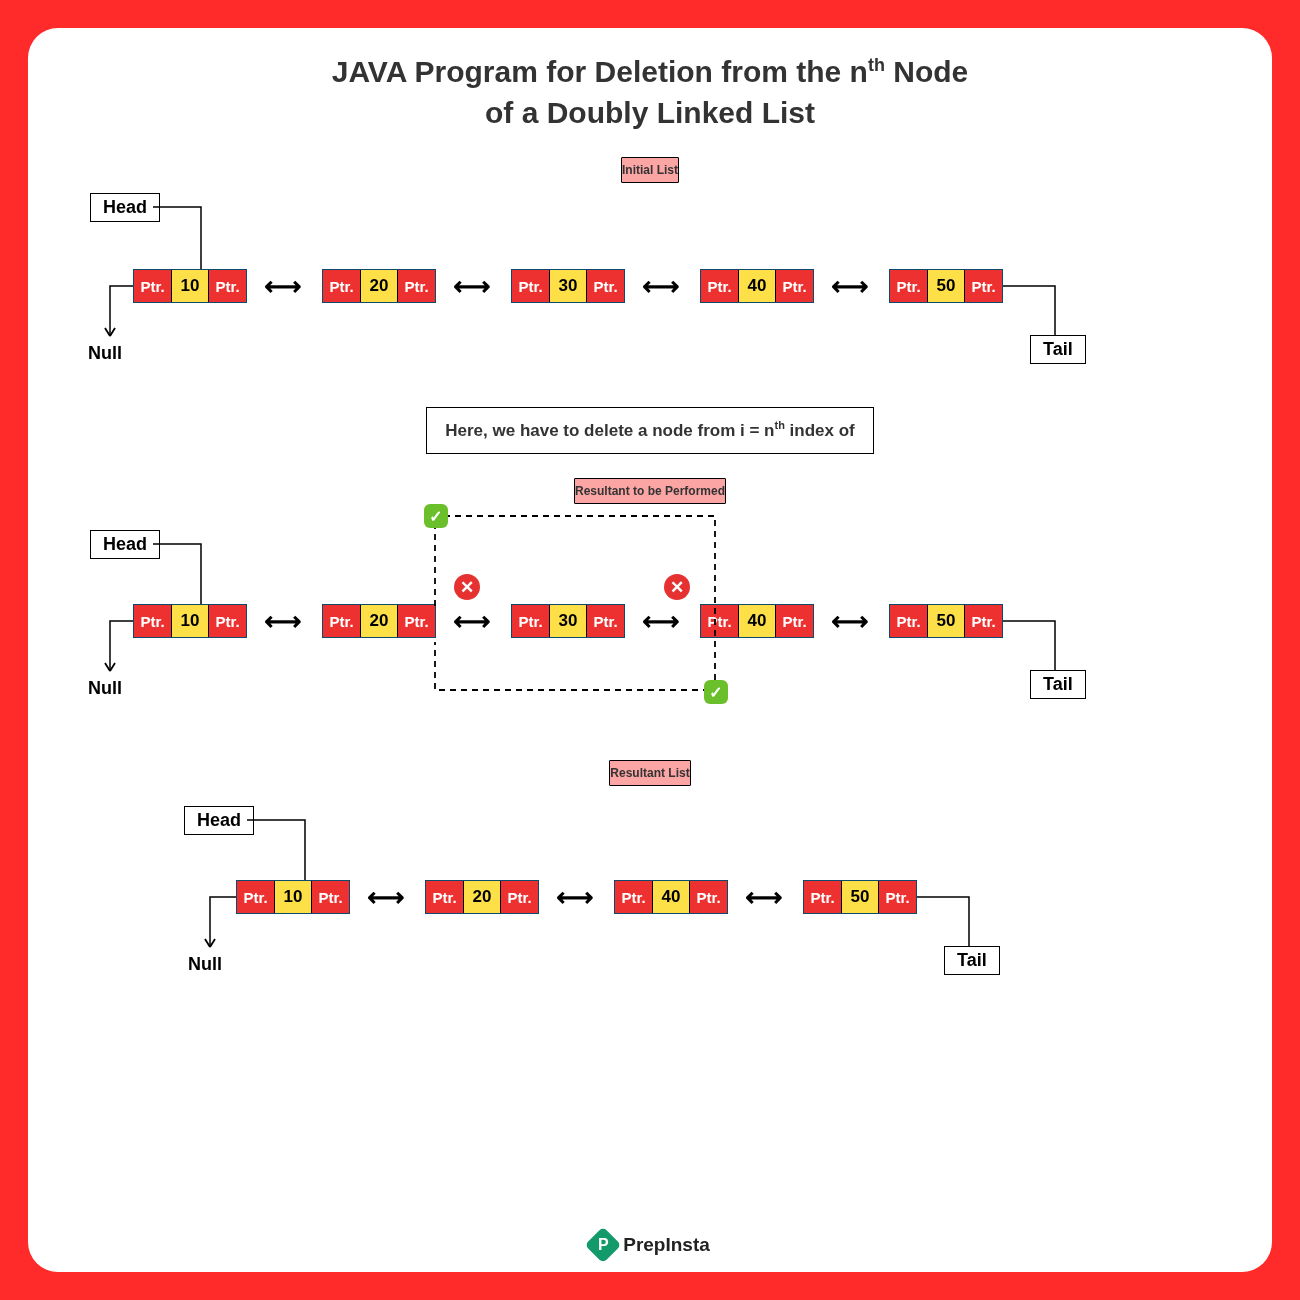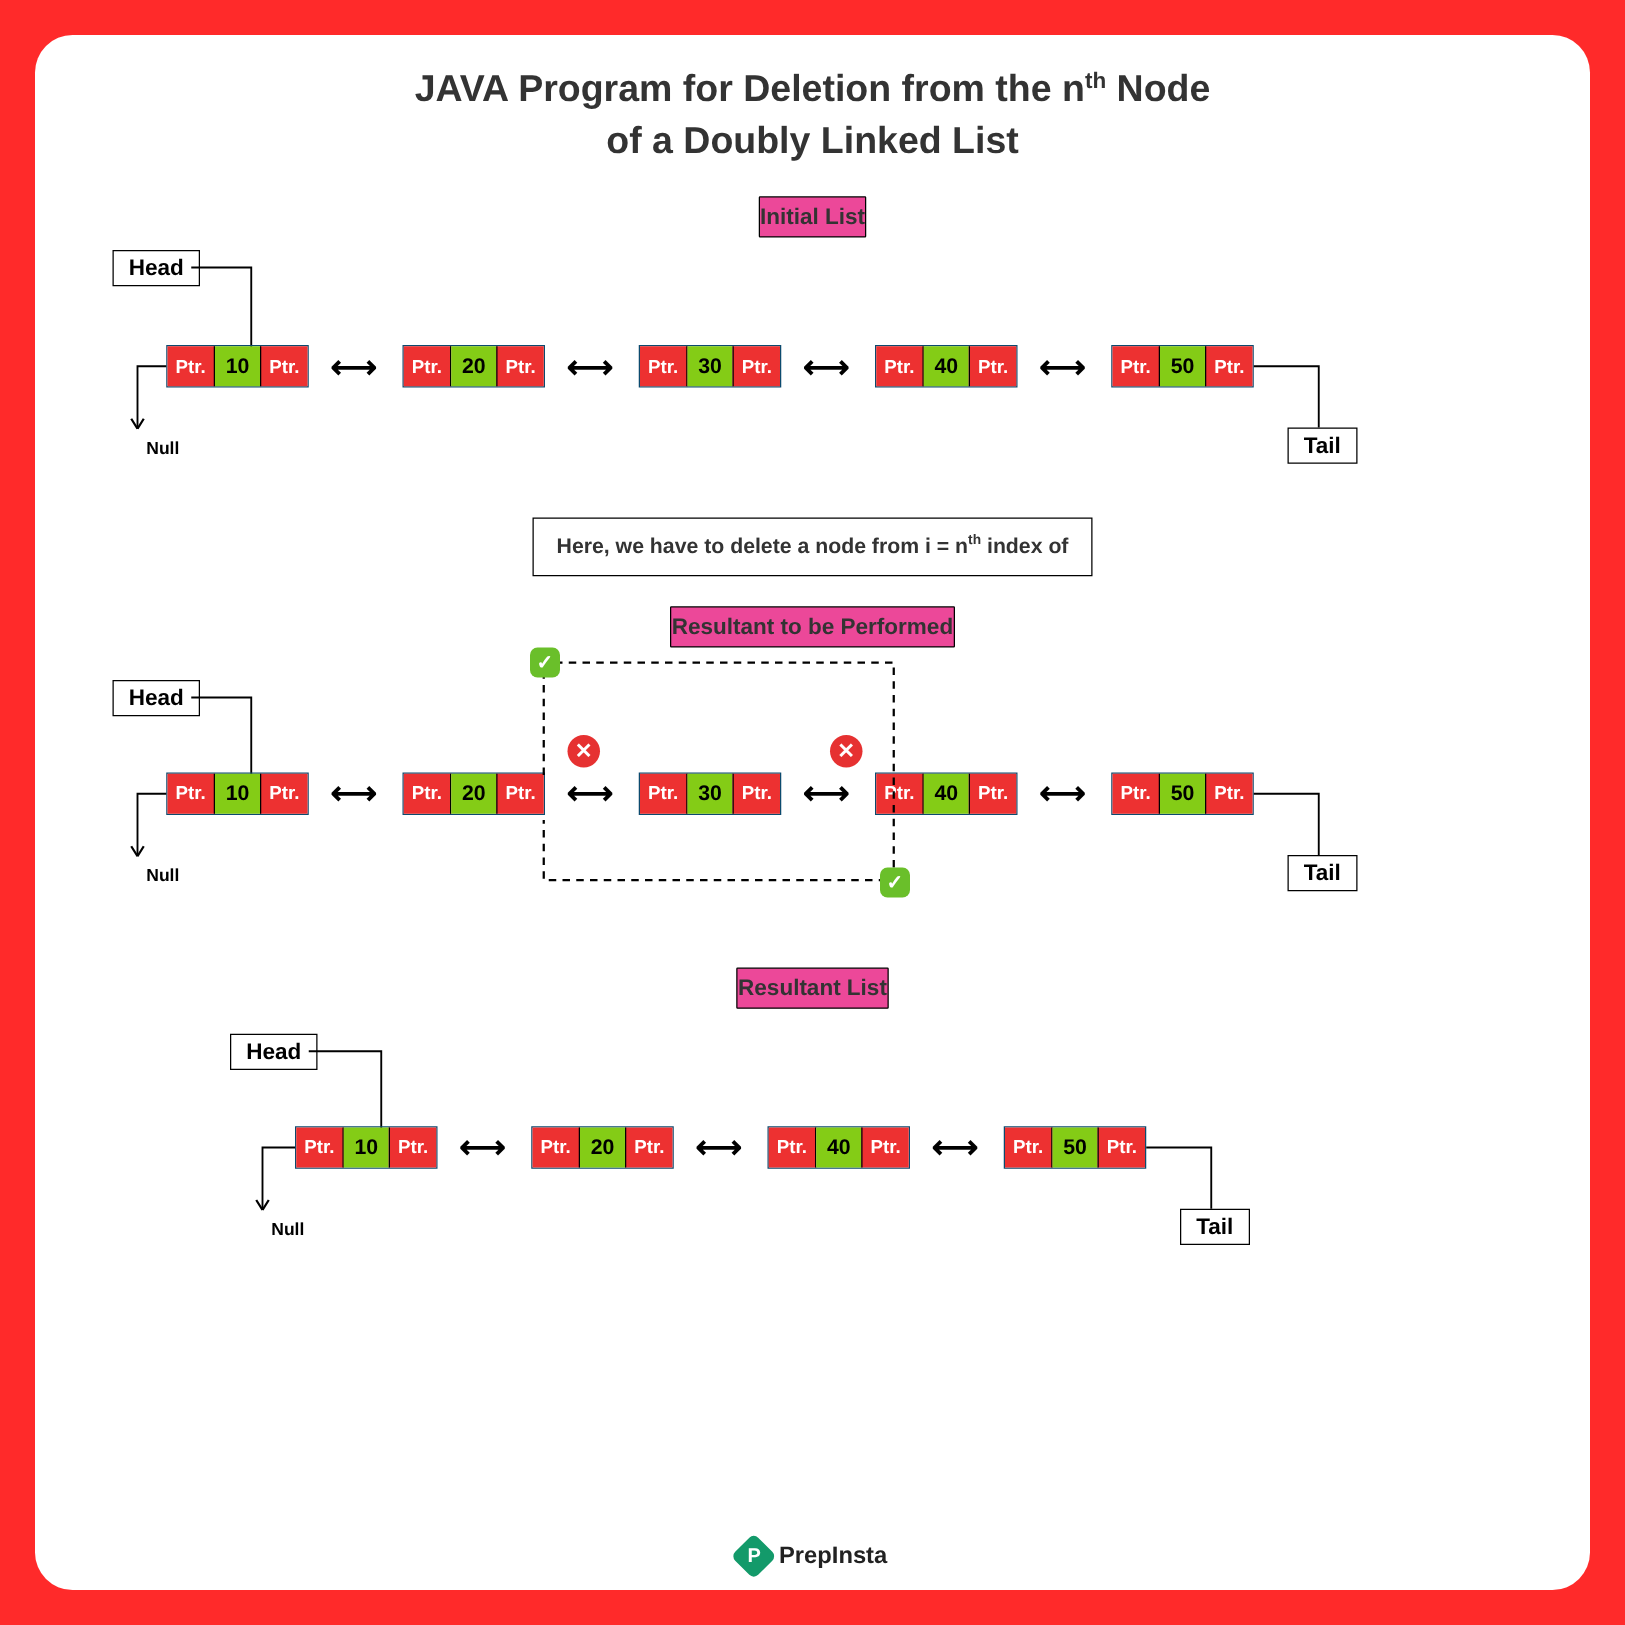--- a/index.html
+++ b/index.html
@@ -24,59 +24,59 @@
     font-weight: 700;
     color: #333;
     padding-top: 24px;
     line-height: 1.35;
   }
   .title sup { font-size: 18px; }
   .section-label {
     display: inline-block;
     border: 1px solid #000;
     padding: 5px 0;
-    font-size: 18px;
+    font-size: 12px;
     font-weight: 700;
     color: #333;
-    background: #ec4899;
+    background: #fca5a5;
     border-radius: 1px;
   }
   .section-label-wrap { text-align: center; margin-top: 18px; }
   .head-box, .tail-box, .null-label {
     position: absolute;
     font-weight: 700;
     color: #000;
     font-size: 18px;
   }
   .head-box, .tail-box {
     border: 1px solid #000;
     padding: 3px 12px;
     background: #fff;
   }
-  .null-label { font-size: 14px; margin-left: 29px; }
+  .null-label { font-size: 18px; }
   .node {
     position: absolute;
     display: flex;
     border: 1px solid #0c4a6e;
     height: 34px;
   }
   .ptr {
     background: #ed3131;
     color: #fff;
     font-weight: 700;
     font-size: 15px;
     display: flex;
     align-items: center;
     justify-content: center;
     width: 38px;
     border-right: 1px solid #000;
   }
   .ptr:last-child { border-right: none; border-left: 1px solid #000; }
   .val {
-    background: #84cc16;
+    background: #fde047;
     color: #000;
     font-weight: 700;
     font-size: 17px;
     display: flex;
     align-items: center;
     justify-content: center;
     width: 36px;
   }
   .darrow {
     position: absolute;

